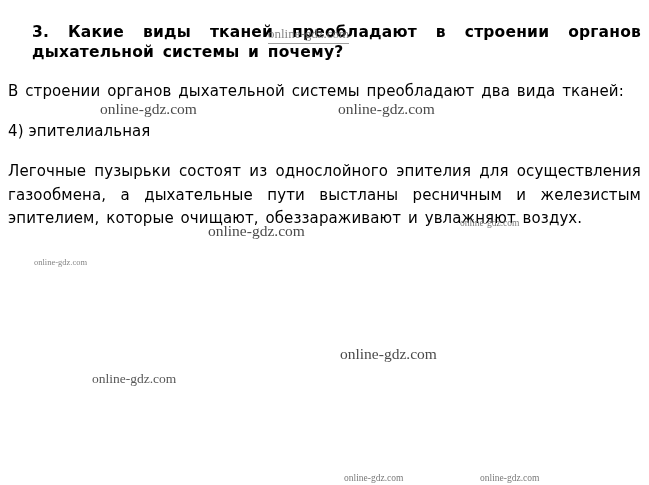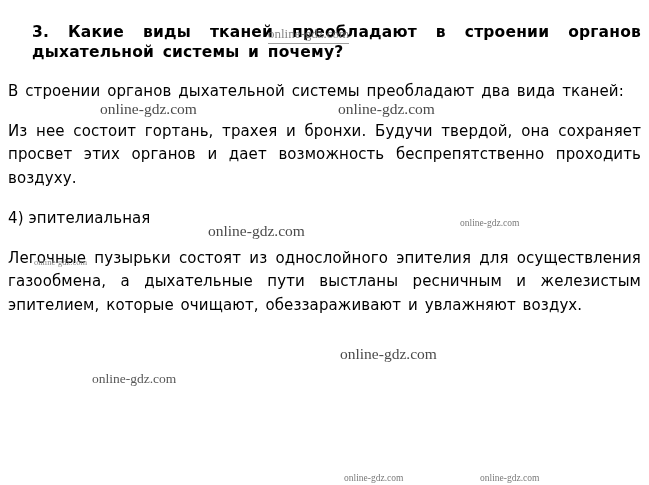--- a/index.html
+++ b/index.html
@@ -63,21 +63,20 @@
 </head>
 <body>
 
 <div class="page">
 
   <div class="question">3. Какие виды тканей преобладают в строении органов дыхательной системы и почему?</div>
 
   <div class="para spread">В строении органов дыхательной системы преобладают два вида тканей:</div>
 
 
-  <div class="para spread">Из нее состоит гортань, трахея и бронхи. Будучи твердой, она сохраняет просвет этих органов и дает возможность беспрепятственно проходить воздуху.</div>
 
   <div class="para">4) эпителиальная</div>
 
   <div class="para spread">Легочные пузырьки состоят из однослойного эпителия для осуществления газообмена, а дыхательные пути выстланы ресничным и железистым эпителием, которые очищают, обеззараживают и увлажняют воздух.</div>
 
   <div id="watermark-layer">
       <div class="wm wm-title" style="left: 268px; top: 4px;">online-gdz.com</div>
       <div class="wm wm-big" style="left: 100px; top: 78px;">online-gdz.com</div>
       <div class="wm wm-big" style="left: 338px; top: 78px;">online-gdz.com</div>
       <div class="wm wm-small" style="left: 460px; top: 196px;">online-gdz.com</div>

